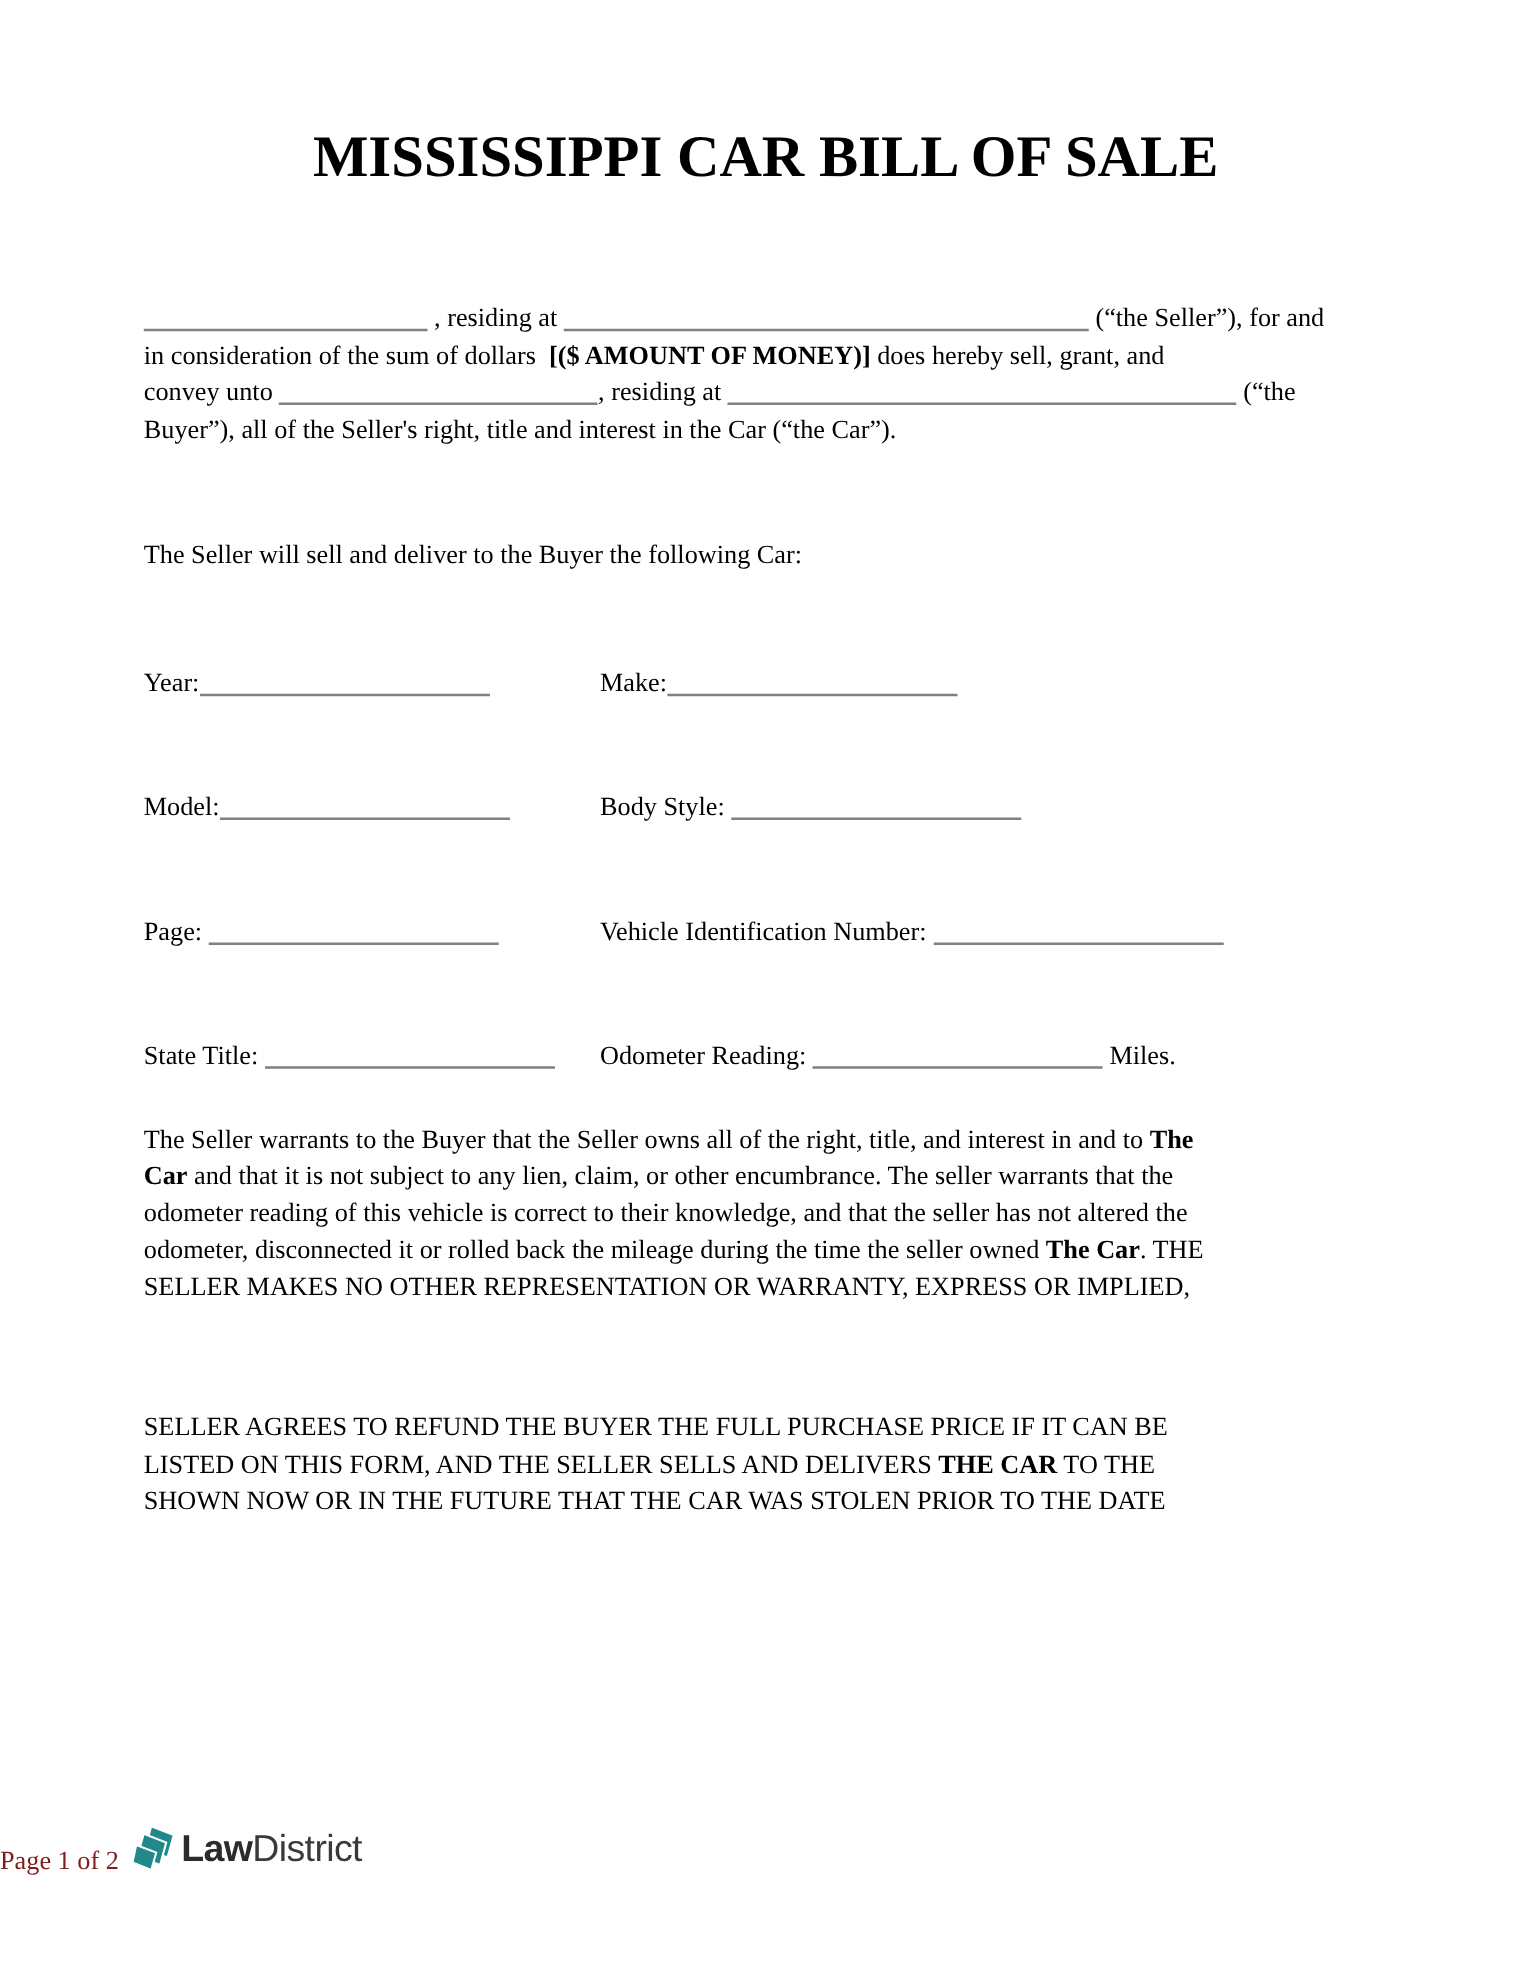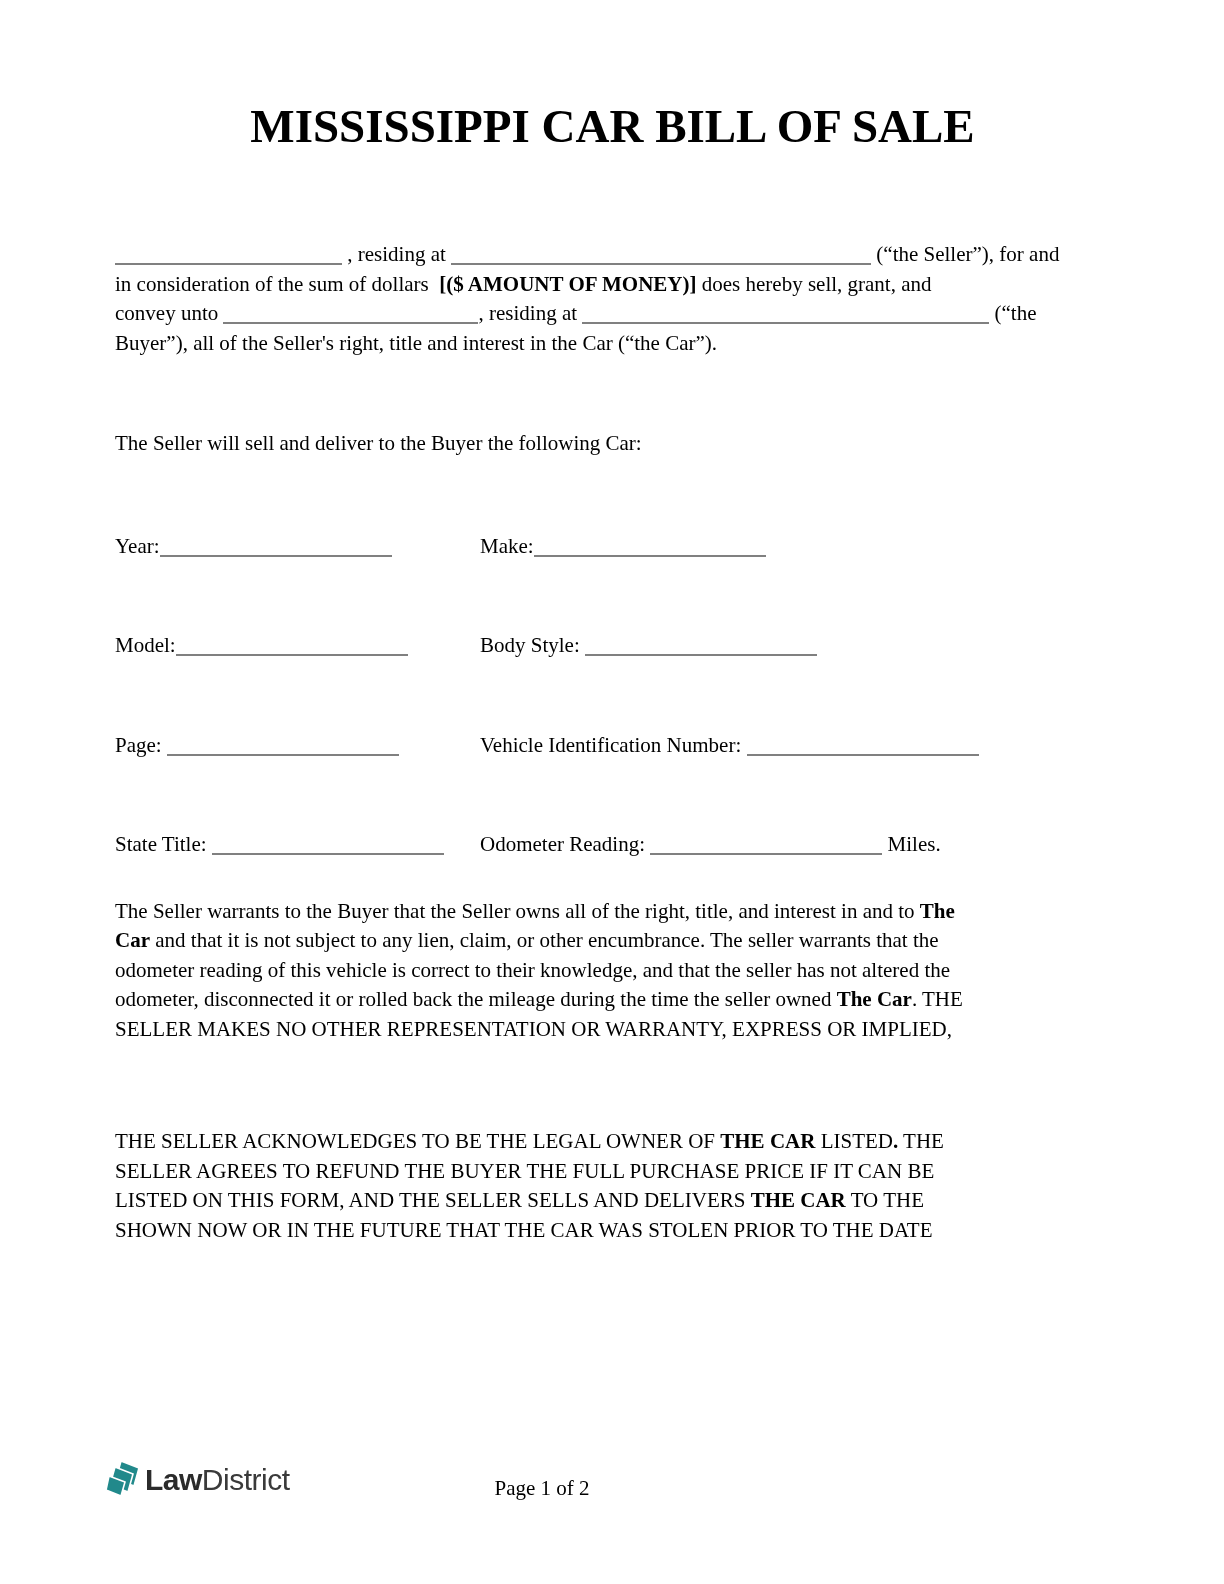--- a/index.html
+++ b/index.html
@@ -43,21 +43,21 @@
   .brand{position:absolute;left:106px;top:2px;display:flex;align-items:center;gap:5px;}
   .brand-icon{display:block;}
   .brand-text{
     font-family:"Liberation Sans","DejaVu Sans",sans-serif;
     font-size:30px;letter-spacing:-0.5px;line-height:38px;
   }
   .brand-law{font-weight:bold;color:#2b2b2b;}
   .brand-district{font-weight:400;color:#3a3a3a;}
   .page-indicator{
     position:absolute;left:0;right:0;top:18px;
-    text-align:center;font-size:21px;color:#000000;
+    font-size:21px;color:#7f1d1d;
   }
 </style>
 </head>
 <body>
 
 <div class="page">
 
   <h1 class="doc-title">MISSISSIPPI CAR BILL OF SALE</h1>
 
   <div class="para-intro">
@@ -91,21 +91,20 @@
 
   <div class="warranty">
       <div class="tline"><span>The Seller warrants to the Buyer that the Seller owns all of the right, title, and interest in and to </span><span class="bb">The</span></div>
       <div class="tline"><span class="bb">Car</span><span> and that it is not subject to any lien, claim, or other encumbrance. The seller warrants that the</span></div>
       <div class="tline"><span>odometer reading of this vehicle is correct to their knowledge, and that the seller has not altered the</span></div>
       <div class="tline"><span>odometer, disconnected it or rolled back the mileage during the time the seller owned </span><span class="bb">The Car</span><span>. THE</span></div>
       <div class="tline"><span>SELLER MAKES NO OTHER REPRESENTATION OR WARRANTY, EXPRESS OR IMPLIED,</span></div>
     </div>
 
   <div class="acknowledgement">
-      <div class="tline"><span>THE SELLER ACKNOWLEDGES TO BE THE LEGAL OWNER OF </span><span class="bb">THE CAR</span><span> LISTED</span><span class="bb">.</span><span> THE</span></div>
       <div class="tline"><span>SELLER AGREES TO REFUND THE BUYER THE FULL PURCHASE PRICE IF IT CAN BE</span></div>
       <div class="tline"><span>LISTED ON THIS FORM, AND THE SELLER SELLS AND DELIVERS </span><span class="bb">THE CAR</span><span> TO THE</span></div>
       <div class="tline"><span>SHOWN NOW OR IN THE FUTURE THAT THE CAR WAS STOLEN PRIOR TO THE DATE</span></div>
     </div>
 
   <div class="footer">
     <div class="brand">
       <svg class="brand-icon" width="34" height="40" viewBox="0 0 34 40" aria-hidden="true">
         <path d="M15 1 L33 8 L28 26 L10 19 Z" fill="#21898b" stroke="#ffffff" stroke-width="1.6"></path>
         <path d="M9 7 L27 14 L22 32 L4 25 Z" fill="#21898b" stroke="#ffffff" stroke-width="1.6"></path>

